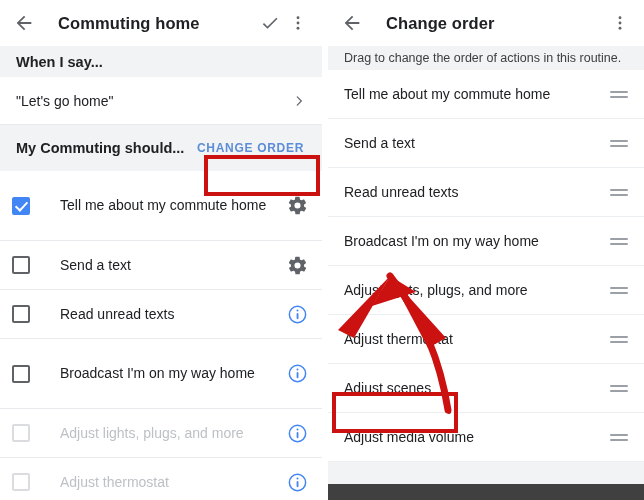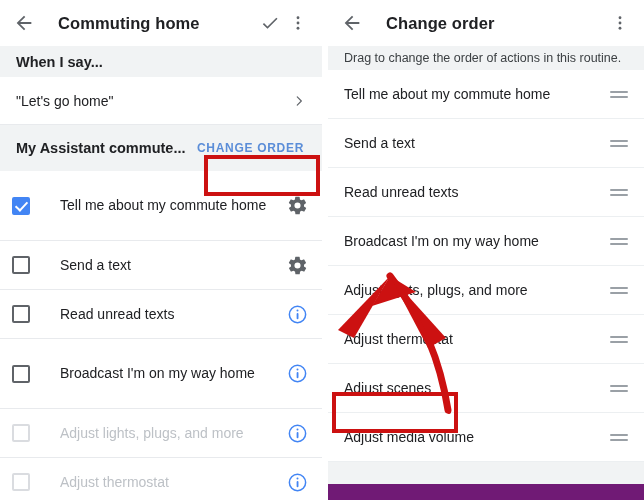--- a/index.html
+++ b/index.html
@@ -13,21 +13,21 @@
     position: relative;
     width: 644px; height: 500px;
     display: flex;
     background: #ffffff;
   }
 
   
   .panel {
     position: relative;
     height: 500px;
-    background: #701a75;
+    background: #404040;
     overflow: hidden;
   }
   .panel-left  { width: 322px; }
   .panel-gap   { width: 6px; height: 500px; background: #ffffff; }
   .panel-right { width: 316px; }
 
   
   .appbar {
     height: 46px;
     background: #ffffff;
@@ -221,21 +221,21 @@
     <div class="phrase-row">
       <div class="phrase-text">"Let's go home"</div>
       <div class="chev">
         <svg width="14" height="14" viewBox="0 0 24 24">
             <path d="M9 5l7 7-7 7" stroke="#5f6368" stroke-width="2" fill="none" stroke-linecap="round" stroke-linejoin="round"></path>
           </svg>
       </div>
     </div>
 
     <div class="section section-should">
-      <div class="section-title">My Assistant commute...</div>
+      <div class="section-title">My Commuting should...</div>
       <div class="section-spacer"></div>
       <div class="section-action">CHANGE ORDER</div>
     </div>
 
     <div id="left-actions">
         <div class="action-row tall">
           <div class="cb checked"></div>
           <div class="action-label">Tell me about my commute home</div>
           <div class="row-icon">
             <svg width="21" height="21" viewBox="0 0 24 24" fill="#5f6368">

